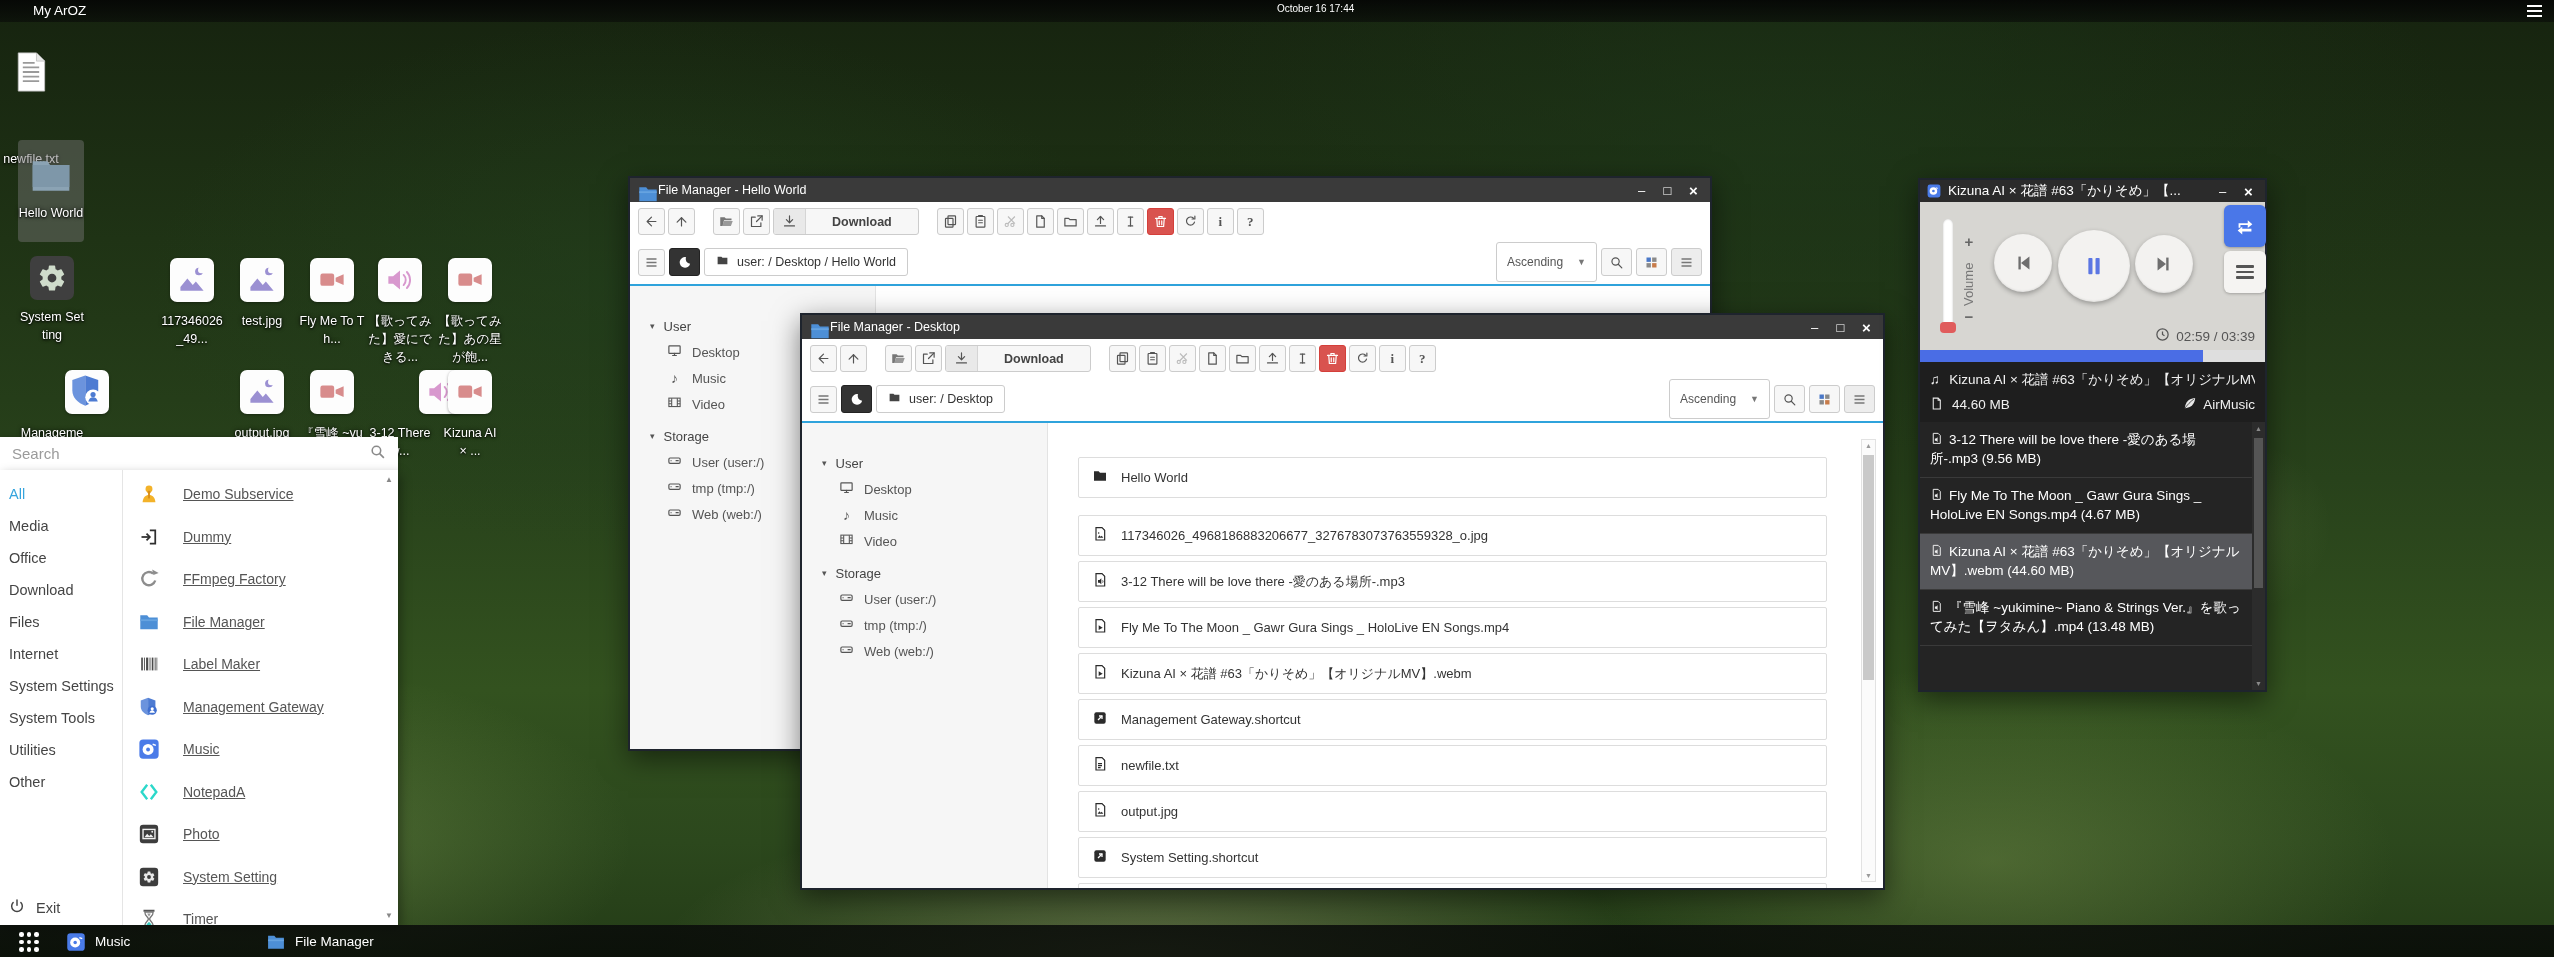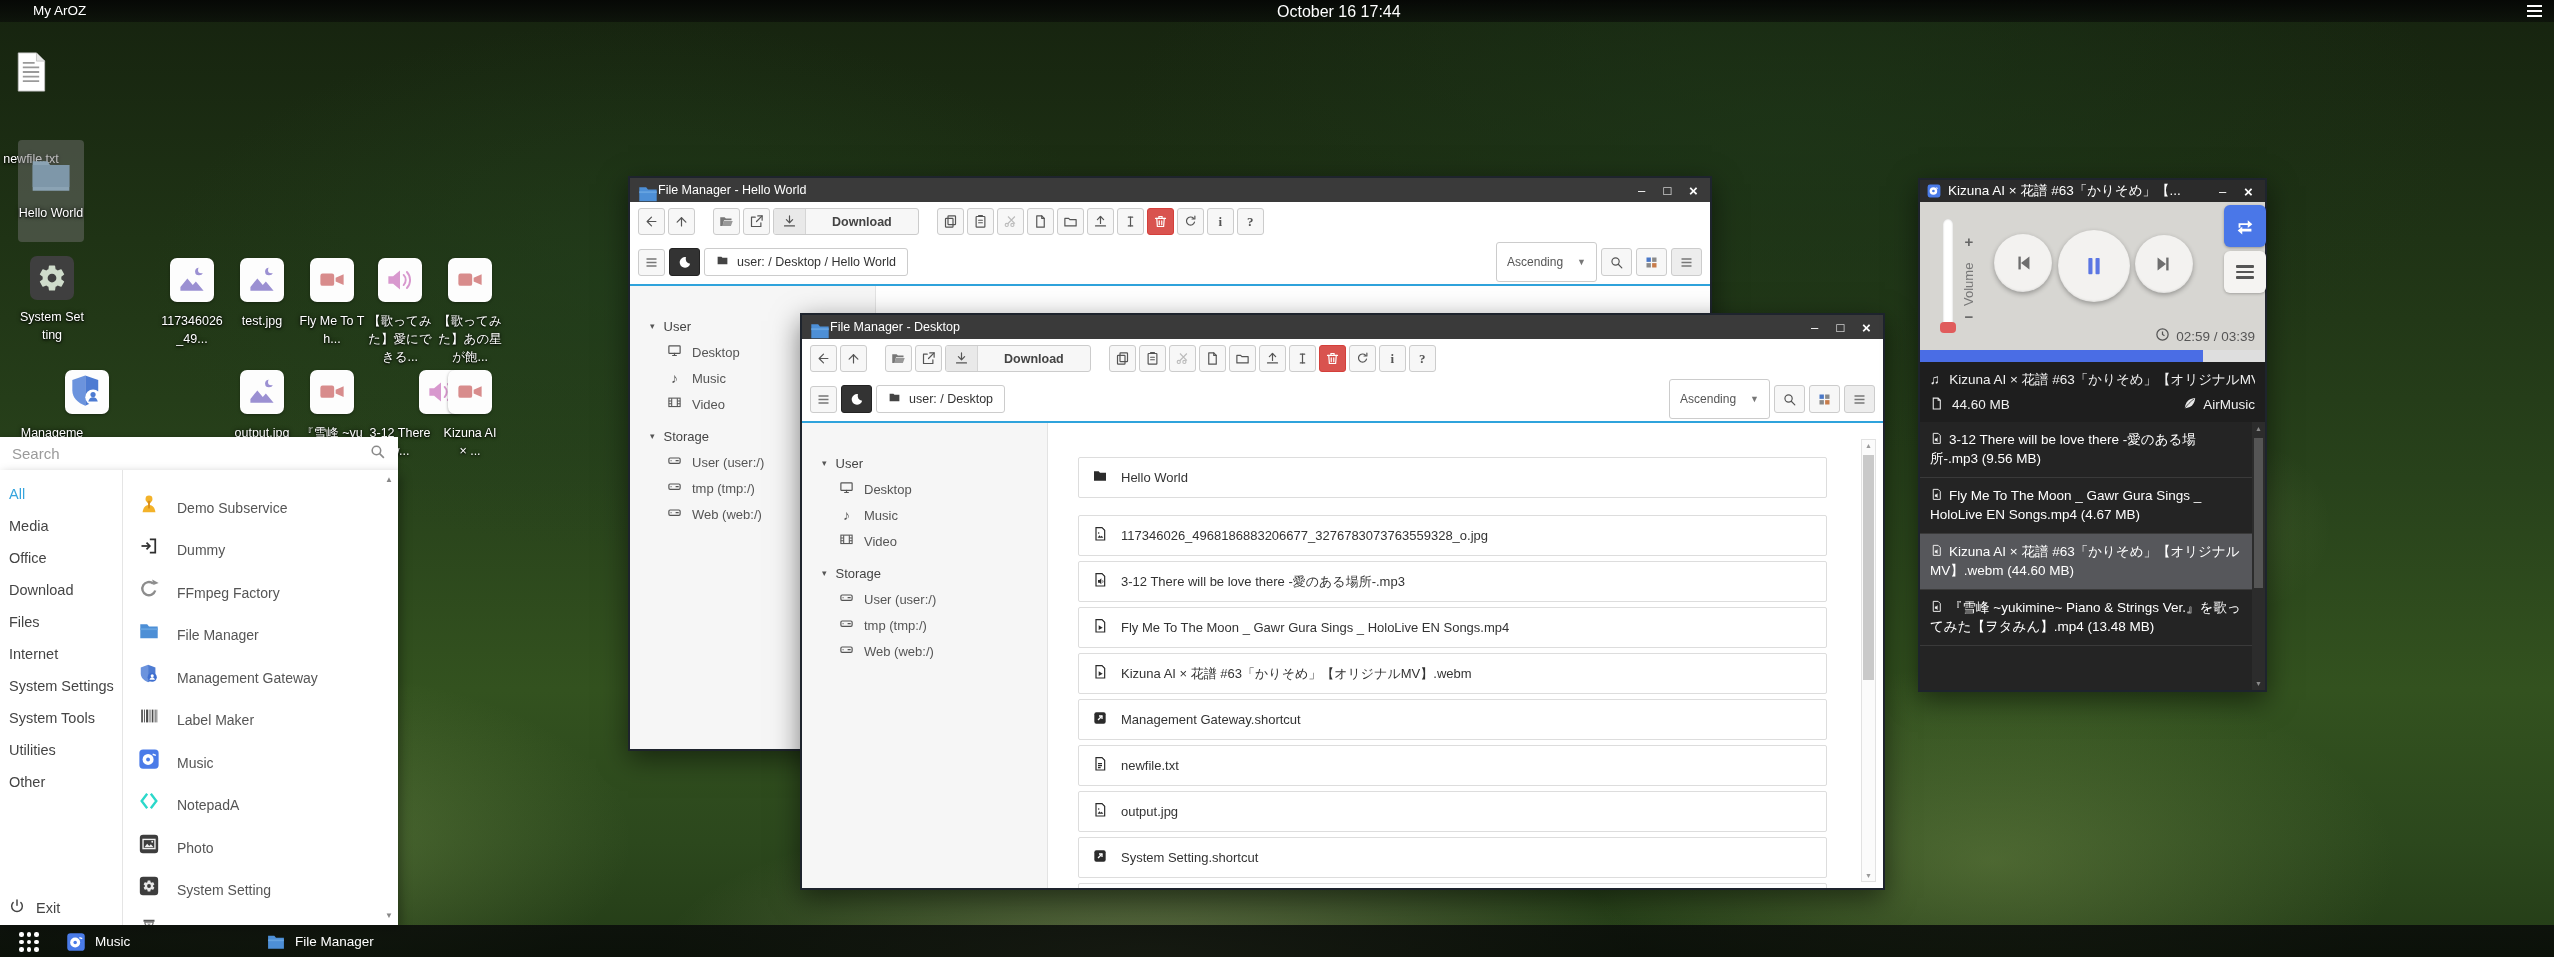--- a/index.html
+++ b/index.html
@@ -19,21 +19,21 @@
     background:
       radial-gradient(circle 90px at 55% 62%, rgba(210,190,120,.10), transparent 70%),
       radial-gradient(circle 70px at 35% 45%, rgba(190,220,130,.08), transparent 70%),
       radial-gradient(circle 120px at 88% 55%, rgba(200,220,140,.08), transparent 70%);
   }
 
   
   #topbar{ position:absolute; left:0; top:0; width:100%; height:22px; z-index:65;
     background:linear-gradient(180deg, rgba(5,6,5,.93), rgba(8,10,8,.62)); color:#fff; }
   #topbar .brand{ position:absolute; left:33px; top:3px; font-size:13.5px; }
-  #topbar .clock{ position:absolute; left:50%; top:3px; font-size:16px;text-align:right; }
+  #topbar .clock{ position:absolute; left:50%; top:3px; font-size:10px;text-align:right; }
   #topbar .burger{ position:absolute; right:12px; top:5px; width:15px; cursor:pointer; }
   #topbar .burger i{ display:block; height:2px; background:#fff; margin-bottom:3px; }
 
   
   .dicon{ position:absolute; z-index:2; text-align:center; cursor:pointer; }
   .dtile{ width:44px; height:44px; border-radius:7px; display:flex; align-items:center; justify-content:center; margin:0 auto; }
   .dtile.card{ background:#fdfdfd; box-shadow:0 1px 3px rgba(0,0,0,.35); }
   .dtile.dark{ background:#3f3f3f; }
   .dlabel{ position:absolute; width:110px; left:50%; transform:translateX(-50%);
     color:#fff; font-size:12.5px; line-height:18px;
@@ -117,21 +117,21 @@
     display:flex; align-items:center; padding:0 12px; box-shadow:0 1px 5px rgba(0,0,0,.3); }
   #start-search input{ flex:1; border:none; outline:none; font-size:15px; color:#444; font-family:inherit; }
   #start-search input::placeholder{ color:#9a9a9a; }
   #start-menu{ position:absolute; left:0; top:470px; width:398px; height:455px; background:#fff; z-index:60;
     display:flex; box-shadow:3px 4px 10px rgba(0,0,0,.35); }
   .cats{ width:123px; flex:0 0 auto; border-right:1px solid #e5e5e5; padding-top:8px; position:relative; }
   .cat{ height:32px; display:flex; align-items:center; padding-left:9px; font-size:14.5px; color:#444; cursor:pointer; }
   .cat.active{ color:#35a4dd; }
   .exit{ position:absolute; bottom:8px; left:9px; display:flex; align-items:center; gap:11px; font-size:14.5px; color:#444; cursor:pointer; }
   .apps{ flex:1; position:relative; padding-top:3px; overflow:hidden; }
-  .app{ height:42.5px; display:flex; align-items:flex-end; gap:16px; padding-left:14px; font-size:14px; color:#555; cursor:pointer; }
+  .app{ height:42.5px; display:flex; align-items:center; gap:22px; padding-left:14px; font-size:14px; color:#555; cursor:pointer;text-decoration:underline; }
   .app .aicon{ width:24px; height:24px; flex:0 0 auto; display:flex; align-items:center; justify-content:center; }
   .mscroll-up,.mscroll-dn{ position:absolute; right:5px; font-size:8px; color:#888; cursor:pointer; }
   .mscroll-up{ top:5px; } .mscroll-dn{ bottom:5px; }
 
   
   #taskbar{ position:absolute; left:0; bottom:0; width:100%; height:32px; z-index:70;
     background:linear-gradient(180deg, rgba(10,12,10,.88), rgba(6,8,6,.82)); }
   .tgrid{ position:absolute; left:19px; top:7px; width:24px; cursor:pointer; }
   .tgrid i{ float:left; width:4.5px; height:4.5px; border-radius:50%; background:#fff; margin:0 3px 3px 0; }
   .task{ position:absolute; top:0; height:32px; display:flex; align-items:center; gap:9px; color:#fff; font-size:13.5px; cursor:pointer; padding:0 8px; }
@@ -1112,44 +1112,44 @@
           <svg width="22" height="22" viewBox="0 0 24 24">
             <path d="M2.5 4.5h7.5l2 2.5h9.5v13h-19z" fill="#4d8fd6"></path>
             <path d="M2.5 9h19v2h-19z" fill="#66a3e0"></path>
           </svg>
         </span>
         <span>File Manager</span>
       </div>
     <div class="app">
       <span class="aicon">
           <svg width="22" height="22" viewBox="0 0 24 24">
-            <path d="M11 2L3 4.8v6.4c0 5 3.4 7.9 8 9.8V2z" fill="#6b93dd"></path>
-            <path d="M11 2l8 2.8v6.4c0 5-3.4 7.9-8 9.8V2z" fill="#4d7bd2"></path>
-            <circle cx="15.5" cy="15.5" r="5" fill="#3f6fd0"></circle>
-            <circle cx="15.5" cy="14" r="1.7" fill="#fff"></circle>
-            <path d="M12.5 18.3c.5-1.8 1.6-2.8 3-2.8s2.5 1 3 2.8z" fill="#fff"></path>
-          </svg>
-        </span>
-        <span>Management Gateway</span>
-      </div>
-    <div class="app">
-      <span class="aicon">
-          <svg width="22" height="22" viewBox="0 0 24 24">
             <g fill="#4a4a4a">
               <rect x="3.5" y="5" width="1.8" height="14"></rect>
               <rect x="6.5" y="5" width="1" height="14"></rect>
               <rect x="8.8" y="5" width="2.4" height="14"></rect>
               <rect x="12.6" y="5" width="1" height="14"></rect>
               <rect x="15" y="5" width="1.8" height="14"></rect>
               <rect x="18.2" y="5" width="1" height="14"></rect>
               <rect x="20.2" y="5" width="0.8" height="14"></rect>
             </g>
           </svg>
         </span>
         <span>Label Maker</span>
+      </div>
+    <div class="app">
+      <span class="aicon">
+          <svg width="22" height="22" viewBox="0 0 24 24">
+            <path d="M11 2L3 4.8v6.4c0 5 3.4 7.9 8 9.8V2z" fill="#6b93dd"></path>
+            <path d="M11 2l8 2.8v6.4c0 5-3.4 7.9-8 9.8V2z" fill="#4d7bd2"></path>
+            <circle cx="15.5" cy="15.5" r="5" fill="#3f6fd0"></circle>
+            <circle cx="15.5" cy="14" r="1.7" fill="#fff"></circle>
+            <path d="M12.5 18.3c.5-1.8 1.6-2.8 3-2.8s2.5 1 3 2.8z" fill="#fff"></path>
+          </svg>
+        </span>
+        <span>Management Gateway</span>
       </div>
     <div class="app">
       <span class="aicon">
           <svg width="22" height="22" viewBox="0 0 24 24">
             <rect x="1.5" y="1.5" width="21" height="21" rx="4" fill="#4a7be8"></rect>
             <circle cx="11" cy="12.5" r="6" fill="#fff"></circle>
             <circle cx="11" cy="12.5" r="2.1" fill="#4a7be8"></circle>
             <path d="M16 6.8l3.5 1.2" stroke="#fff" stroke-width="1.6"></path>
           </svg>
         </span>

